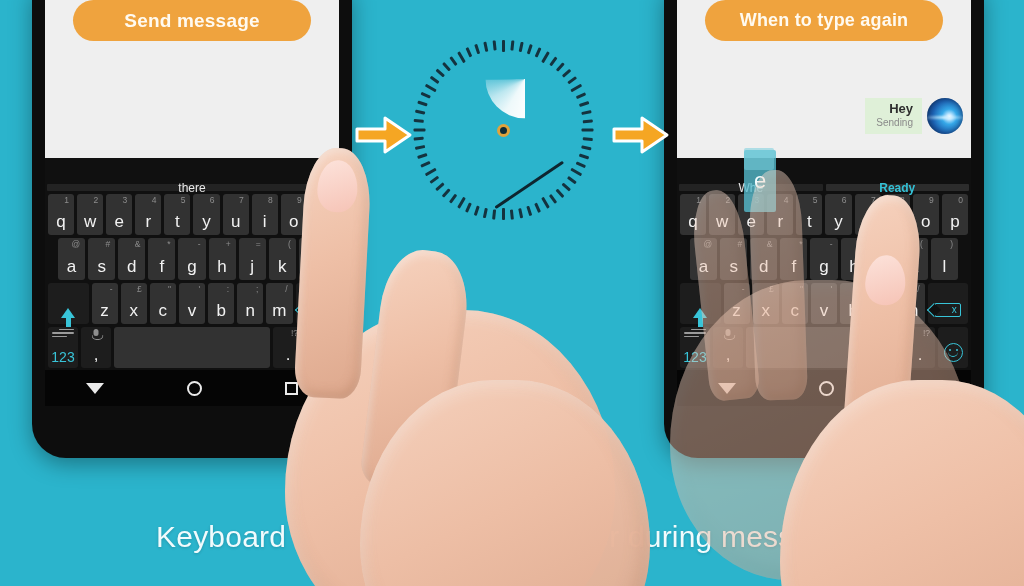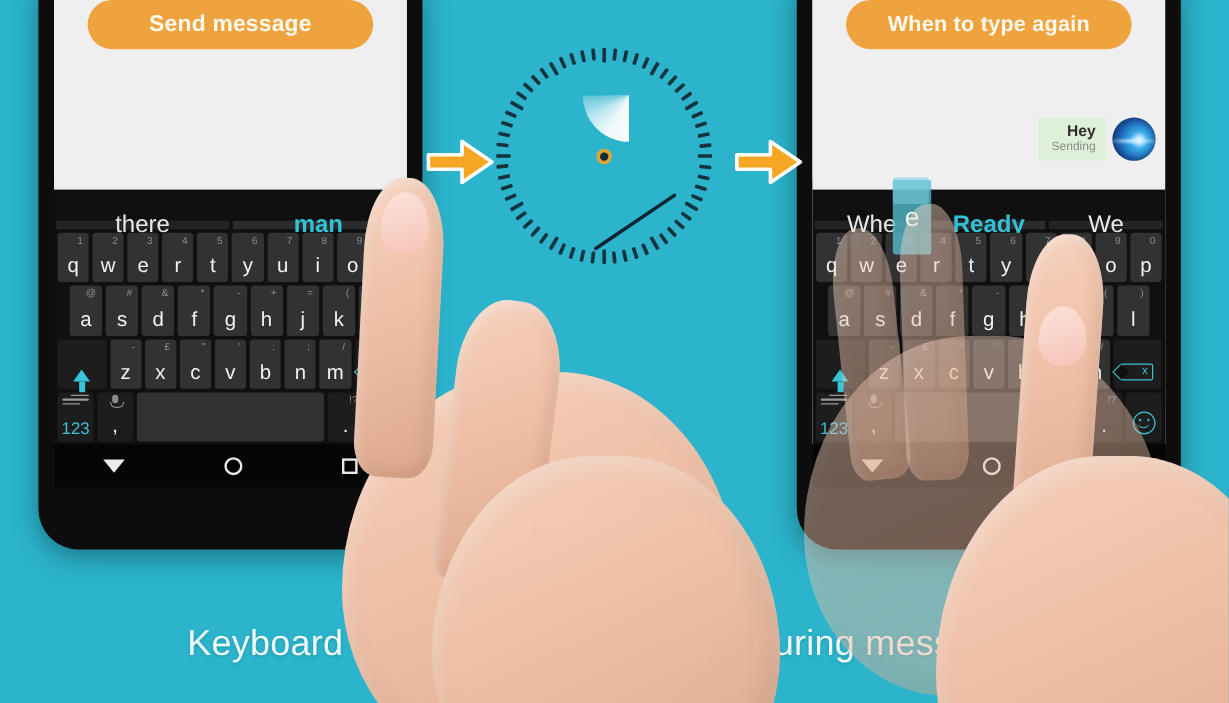--- a/index.html
+++ b/index.html
@@ -109,21 +109,21 @@
     position:absolute; left:13px; right:13px; top:170px;
     height:212px;
     background:#101010;
     padding:3px 2px 2px;
     display:flex; flex-direction:column; gap:3px;
   }
   .sugg { display:flex; gap:3px; height:30px; }
   .sugg > div {
     flex:1; background:#232323;
     display:flex; align-items:center; justify-content:center;
-    font-size:20px; color:#e9e9e9; border-radius:1px;
+    font-size:12px; color:#e9e9e9; border-radius:1px;
     position:relative;
     margin-top:23px;
   }
   .sugg > div.mid { background:#2c2c2c; }
   .sugg > div.teal { color:#34c1d6; font-weight:bold; }
 
   .krow { display:flex; gap:3px; flex:1; padding:0 1px; }
   .krow.r2 { padding:0 11px; }
   .krow.r3 { padding:0 1px; }
   .key {
@@ -317,21 +317,20 @@
         <span class="ic-emoji">
             <i class="ic-smile"></i>
           </span>
         <span class="send-arrow"></span>
       </div>
     </div>
 
     <div class="keyboard">
       <div class="sugg">
         <div>there</div>
-        <div class="mid teal">man</div>
       </div>
 
       <div class="krow r1">
         <button class="key">
             <span class="sup">1</span>
             <span>q</span>
           </button>
         <button class="key">
             <span class="sup">2</span>
             <span>w</span>
@@ -505,21 +504,20 @@
             <i class="ic-smile"></i>
           </span>
         <span class="send-arrow dark"></span>
       </div>
     </div>
 
     <div class="keyboard">
       <div class="sugg">
         <div>Whe</div>
         <div class="mid teal">Ready</div>
-        <div>We</div>
       </div>
 
       <div class="krow r1">
         <button class="key">
             <span class="sup">1</span>
             <span>q</span>
           </button>
         <button class="key">
             <span class="sup">2</span>
             <span>w</span>

